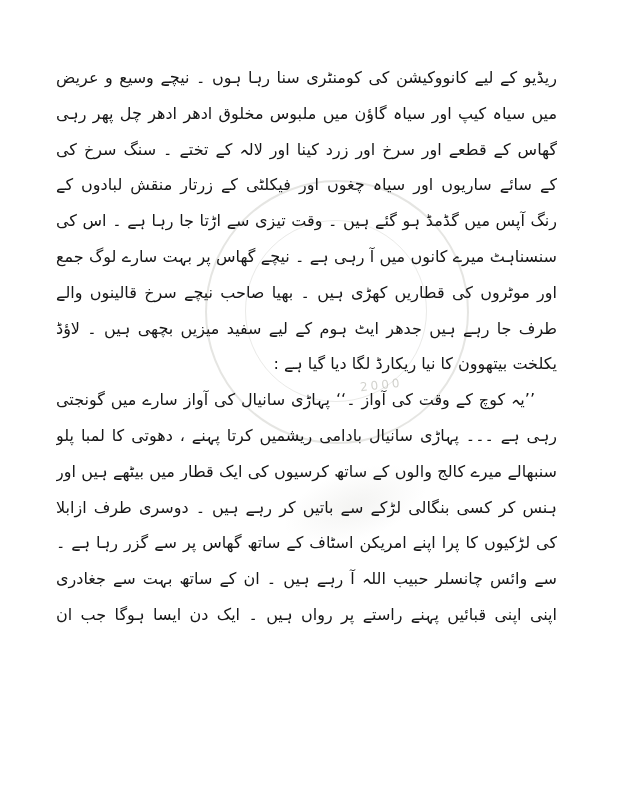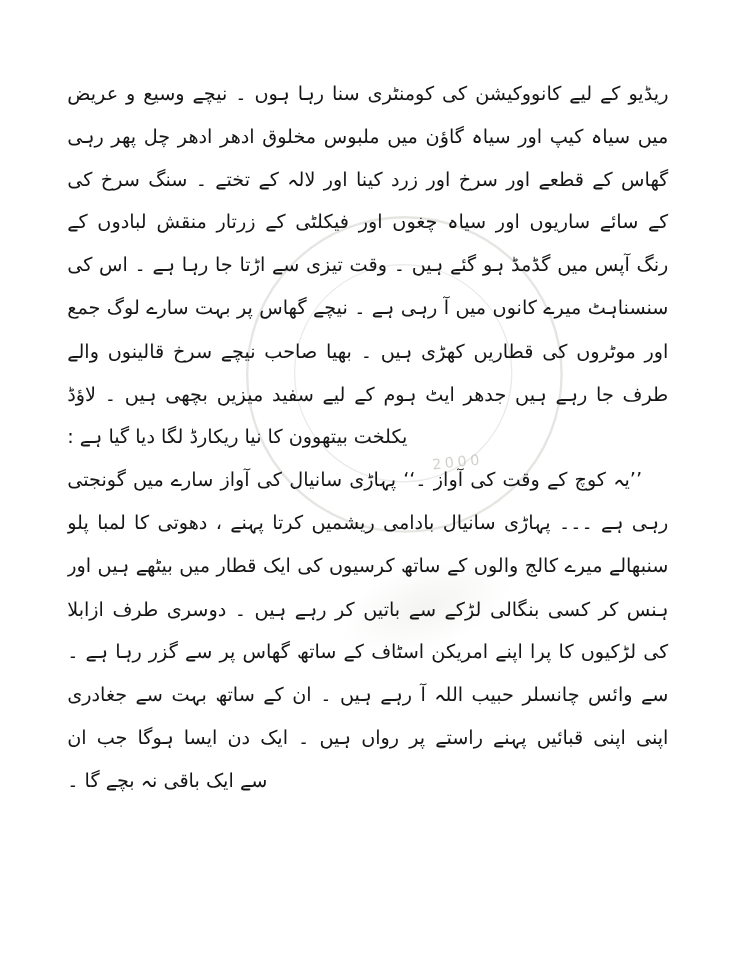--- a/index.html
+++ b/index.html
@@ -69,21 +69,21 @@
     direction: rtl;
     font-family: "DejaVu Sans", sans-serif;
     font-size: 16px;
     color: #161616;
     text-rendering: optimizeLegibility;
   }
   .ln {
     line-height: 35.8px;
     height: 35.8px;
     white-space: nowrap;
-    text-align: left;
+    text-align: right;
   }
   .ln.fill {
     white-space: normal;
     text-align: justify;
     text-align-last: justify;
     overflow: hidden;
   }
   .ln.indent {
     padding-right: 22px;
   }
@@ -113,18 +113,17 @@
     </div>
 
     <div>
       <div class="ln fill indent">’’یہ کوچ کے وقت کی آواز ۔‘‘ پہاڑی سانیال کی آواز سارے میں گونجتی جا</div>
       <div class="ln fill">رہی ہے ۔۔۔ پہاڑی سانیال بادامی ریشمیں کرتا پہنے ، دھوتی کا لمبا پلو ہاتھ میں</div>
       <div class="ln fill">سنبھالے میرے کالج والوں کے ساتھ کرسیوں کی ایک قطار میں بیٹھے ہیں اور ہنس</div>
       <div class="ln fill">ہنس کر کسی بنگالی لڑکے سے باتیں کر رہے ہیں ۔ دوسری طرف ازابلا تھوبرن کالج</div>
       <div class="ln fill">کی لڑکیوں کا پرا اپنے امریکن اسٹاف کے ساتھ گھاس پر سے گزر رہا ہے ۔ سامنے</div>
       <div class="ln fill">سے وائس چانسلر حبیب اللہ آ رہے ہیں ۔ ان کے ساتھ بہت سے جغادری پروفیسر</div>
       <div class="ln fill">اپنی اپنی قبائیں پہنے راستے پر رواں ہیں ۔ ایک دن ایسا ہوگا جب ان انسانوں میں</div>
-      <div class="ln">سے ایک باقی نہ بچے گا ۔</div>
     </div>
 
 
   </div>
 </div>
 
 </body></html>

